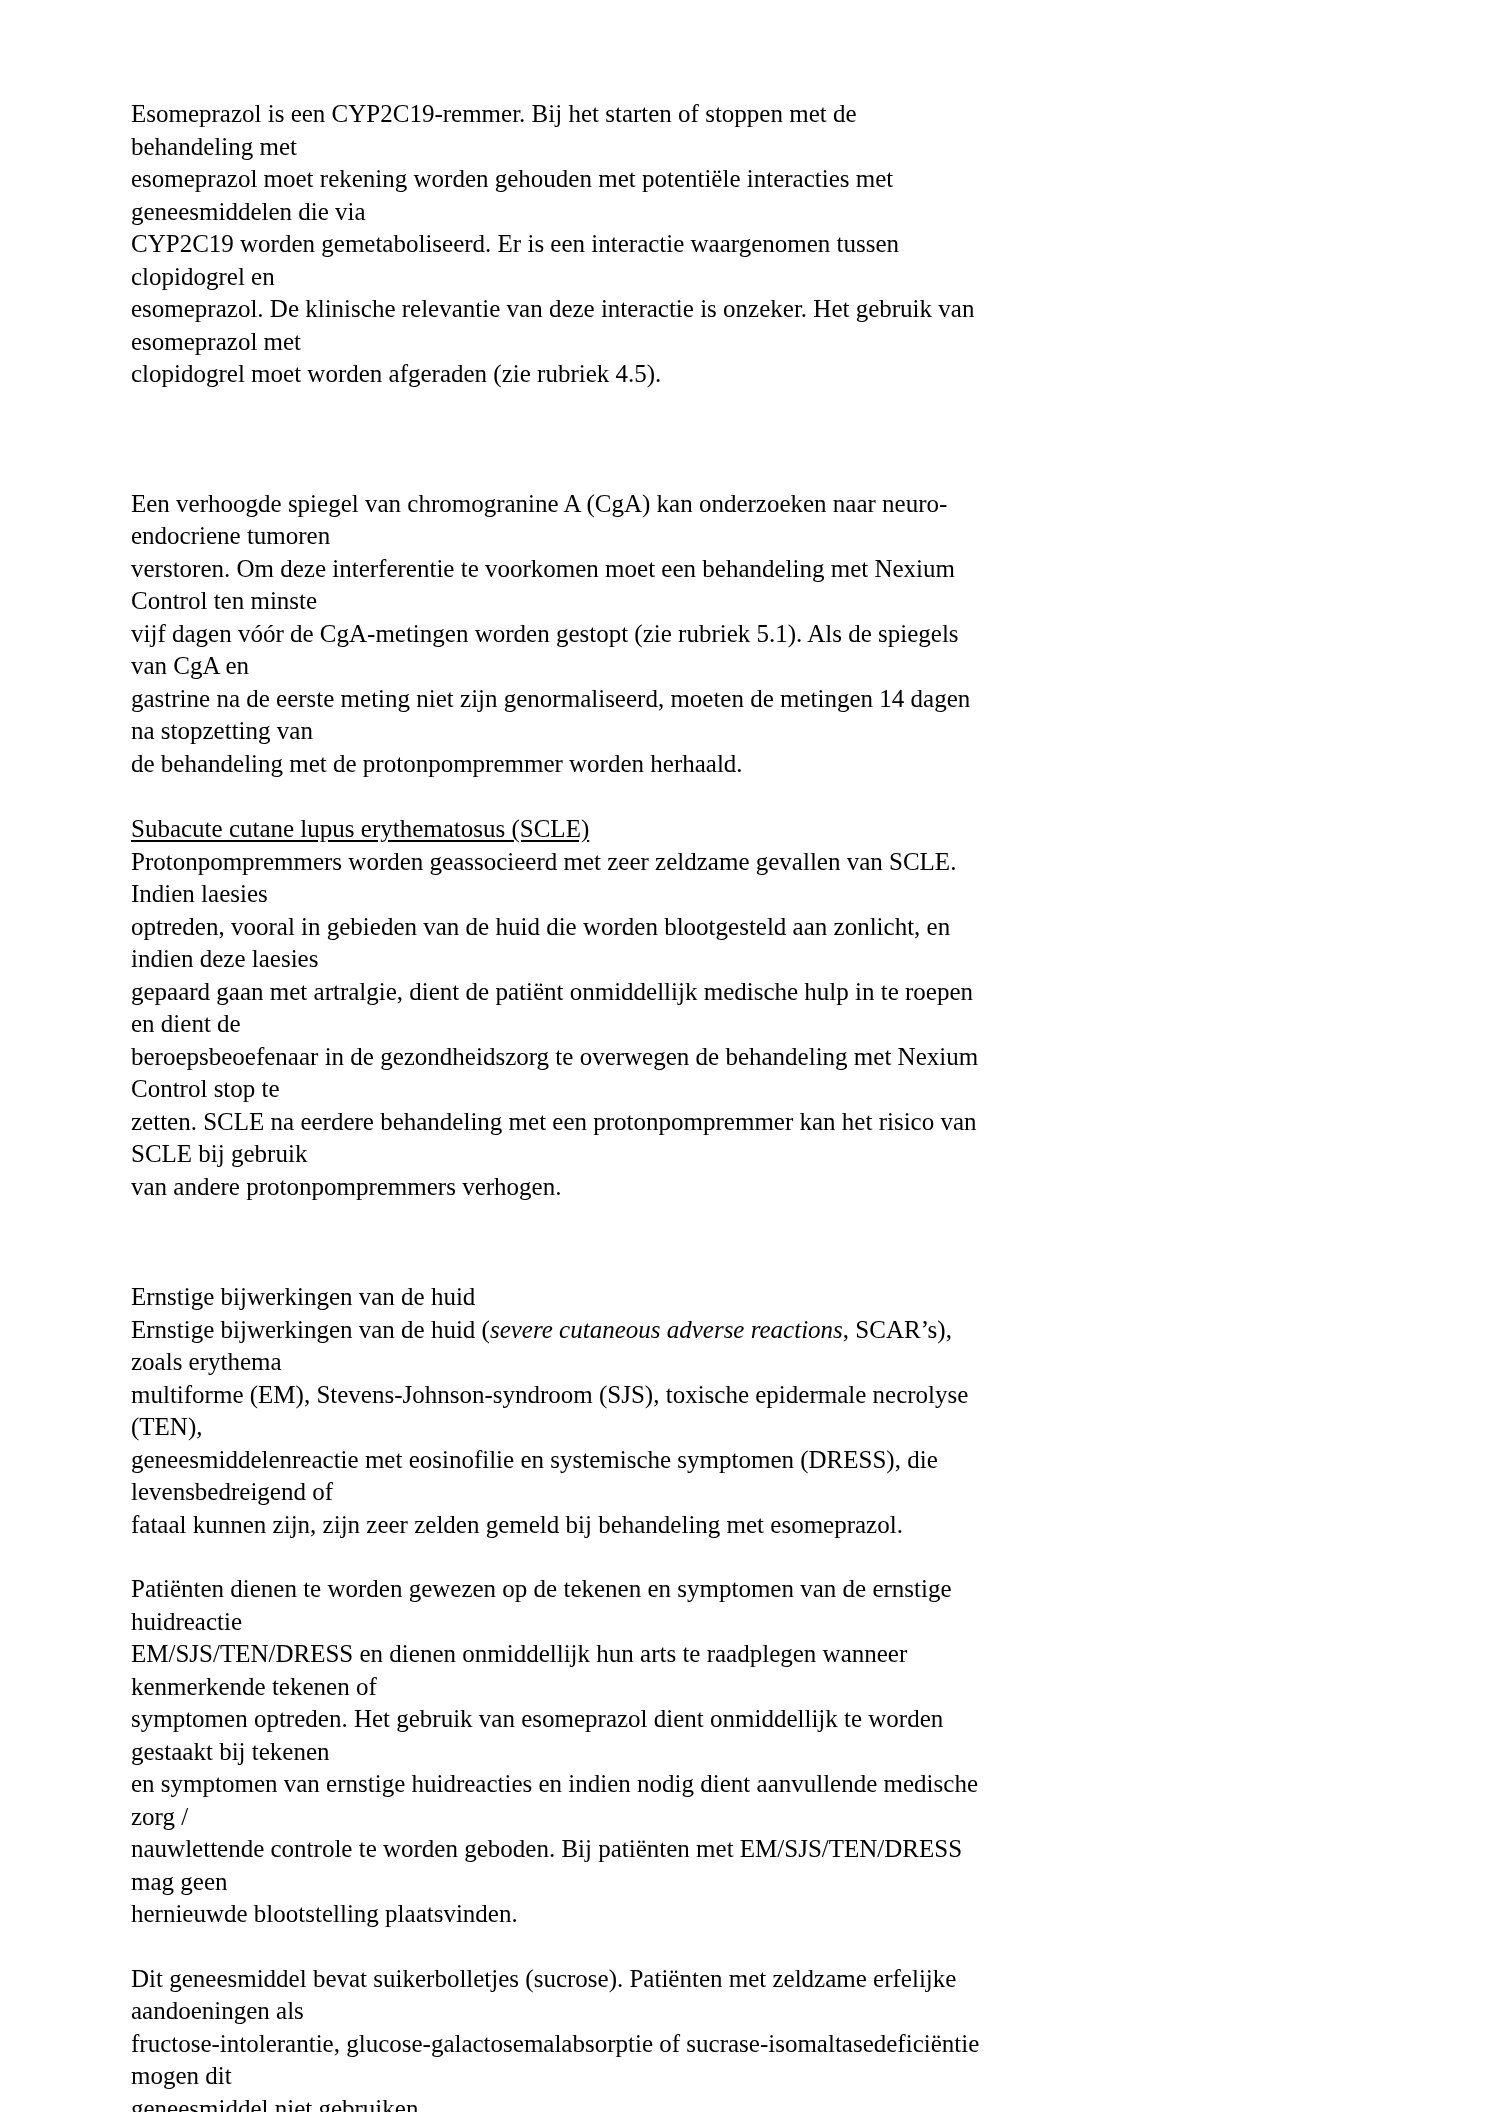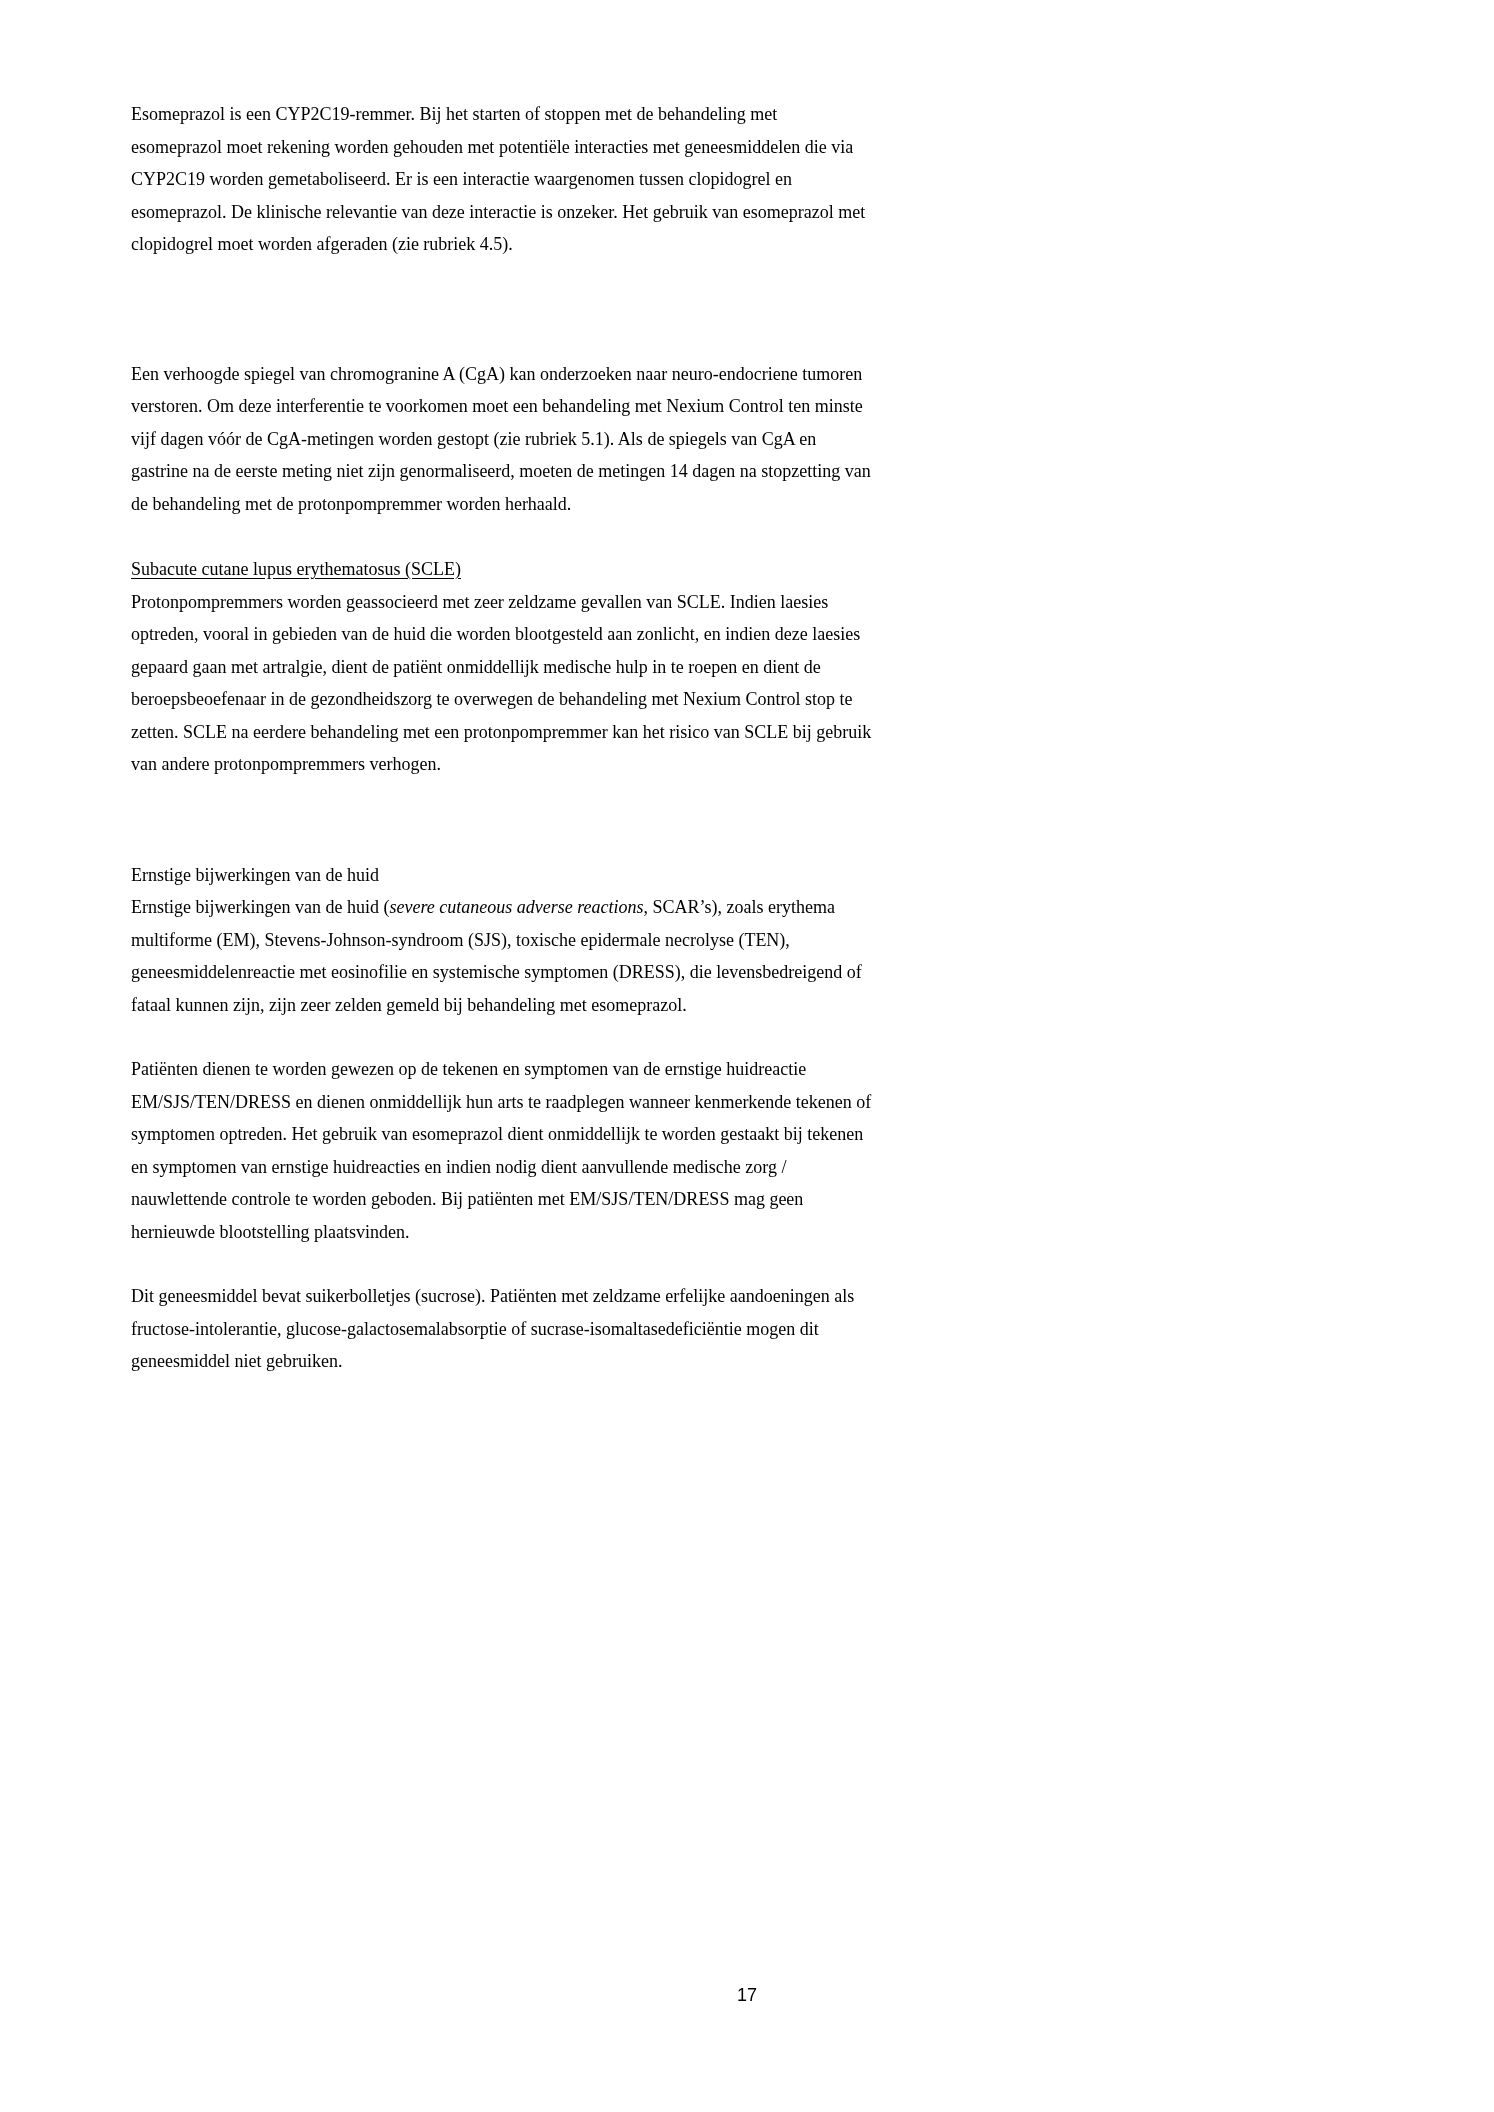--- a/index.html
+++ b/index.html
@@ -19,21 +19,21 @@
     overflow: hidden;
   }
   .content {
     position: absolute;
     left: 131px;
     top: 98px;
     width: 852px;
   }
   p, .block {
     margin: 0;
-    font-size: 18px;
+    font-size: 25px;
     line-height: 32.5px;
     text-align: left;
     white-space: pre-line;
   }
   .gap-sm { height: 32px; }
   .gap-md { height: 33px; }
   .gap-xl { height: 78px; }
   .u-head {
     text-decoration: underline;
     text-underline-offset: 3px;
@@ -111,14 +111,13 @@
 hernieuwde blootstelling plaatsvinden.</p>
 
     <div class="gap-sm"></div>
 
     <p>Dit geneesmiddel bevat suikerbolletjes (sucrose). Patiënten met zeldzame erfelijke aandoeningen als
 fructose-intolerantie, glucose-galactosemalabsorptie of sucrase-isomaltasedeficiëntie mogen dit
 geneesmiddel niet gebruiken.</p>
 
   </div>
 
-  <div class="pagenum">17</div>
 </div>
 
 </body></html>

